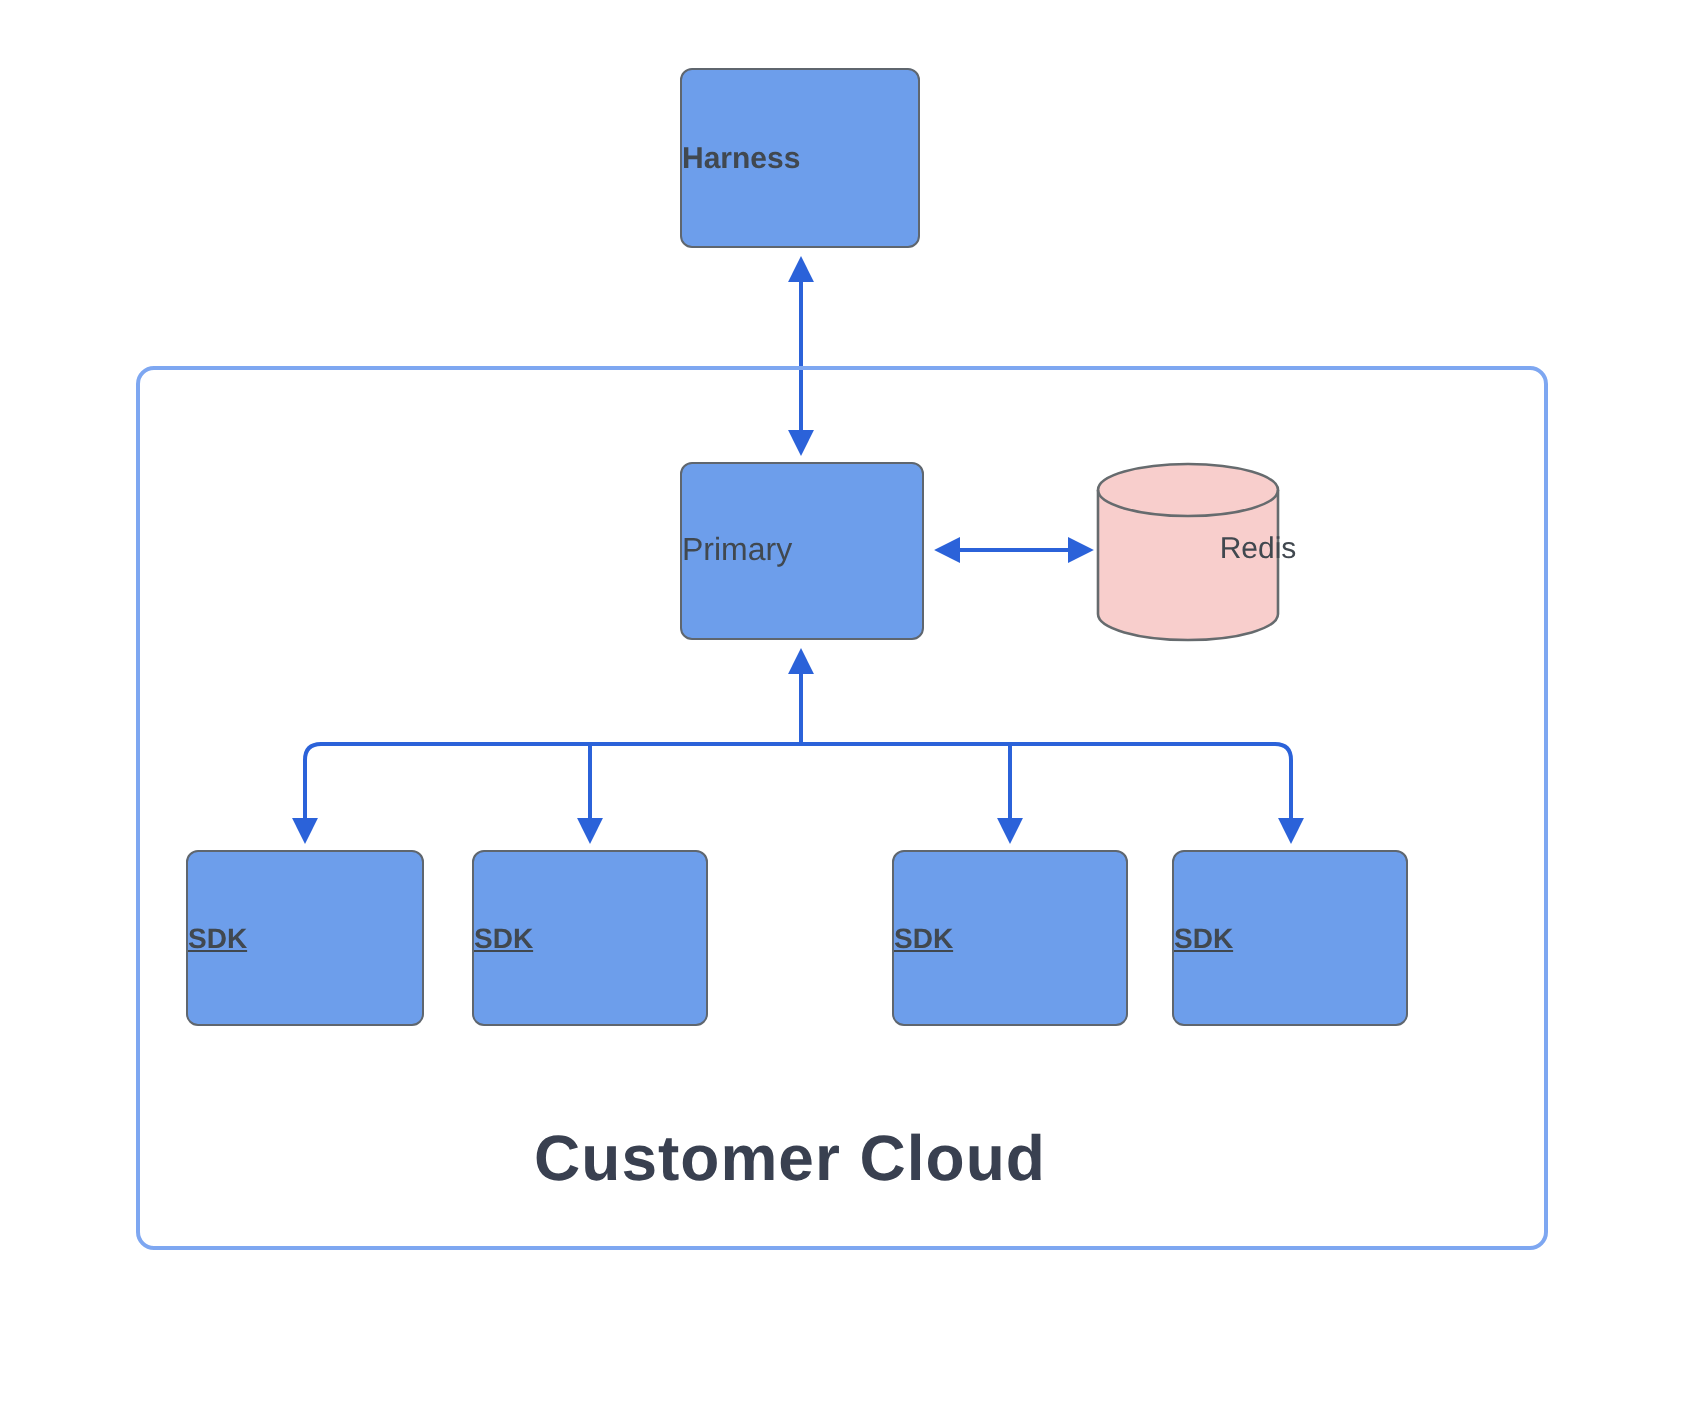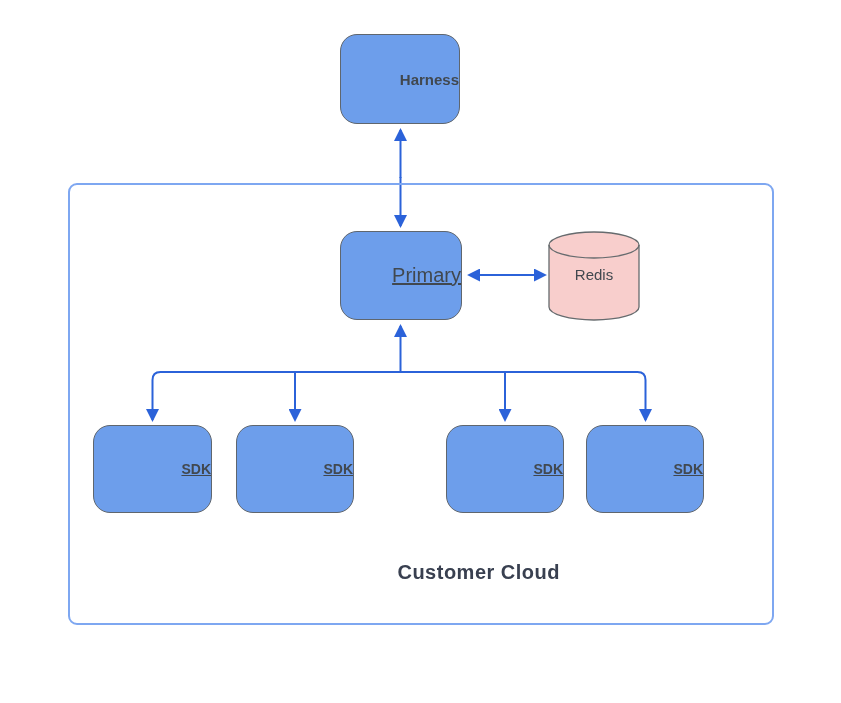--- a/index.html
+++ b/index.html
@@ -31,69 +31,70 @@
   }
   .connector-layer marker path {
     fill: var(--arrow-color);
     stroke: none;
   }
   .node {
     position: absolute;
     box-sizing: border-box;
     background: var(--node-fill);
     border: 1px solid var(--node-border);
-    border-radius: 17px;
+    border-radius: 6px;
     display: flex;
     align-items: center;
-    justify-content: flex-end;
+    justify-content: flex-start;
     color: var(--node-text);
     font-size: 15px;
   }
   .node.bold { font-weight: bold; }
   .node-harness { left: 340px; top: 34px;  width: 120px; height: 90px; }
-  .node-primary { left: 340px; top: 231px; width: 122px; height: 89px; font-size: 20px; text-decoration: underline; }
+  .node-primary { left: 340px; top: 231px; width: 122px; height: 89px; font-size: 16px; }
   .node-sdk     { top: 425px; width: 118px; height: 88px; font-size: 14px; text-decoration: underline; }
   .node-sdk-1 { left: 93px;  width: 119px; }
   .node-sdk-2 { left: 236px; }
   .node-sdk-3 { left: 446px; }
   .node-sdk-4 { left: 586px; }
   .container-box {
     position: absolute;
     left: 68px; top: 183px;
     width: 706px; height: 442px;
     box-sizing: border-box;
     border: 2px solid var(--container-border);
     border-radius: 9px;
     background: transparent;
   }
   .container-title {
     position: absolute;
     left: 230px; top: 561px;
     width: 330px;
-    text-align: right;
-    font-size: 20px;
+    text-align: center;
+    font-size: 32px;
     font-weight: bold;
     color: var(--title-text);
     letter-spacing: 0.5px;
   }
   .node-redis {
     position: absolute;
     left: 548px; top: 230px;
     width: 92px; height: 92px;
   }
   .node-redis svg { position: absolute; left: 0; top: 0; }
   .node-redis .cyl-body { fill: var(--redis-fill); stroke: var(--redis-border); stroke-width: 1.3; }
   .node-redis .cyl-arc  { fill: none; stroke: var(--redis-border); stroke-width: 1.3; }
   .redis-label {
     position: absolute;
     left: 0; top: 36px;
     width: 92px;
     text-align: center;
     color: var(--node-text);
     font-size: 15px;
+    padding-left: 35px;
   }
 </style>
 </head>
 <body>
 
 <div class="canvas">
 
   <svg class="connector-layer" width="841" height="703" viewBox="0 0 841 703">
     <defs>
       <marker id="arrow" viewBox="0 0 10 10" refX="8.5" refY="5" markerWidth="6.5" markerHeight="6.5" orient="auto">

